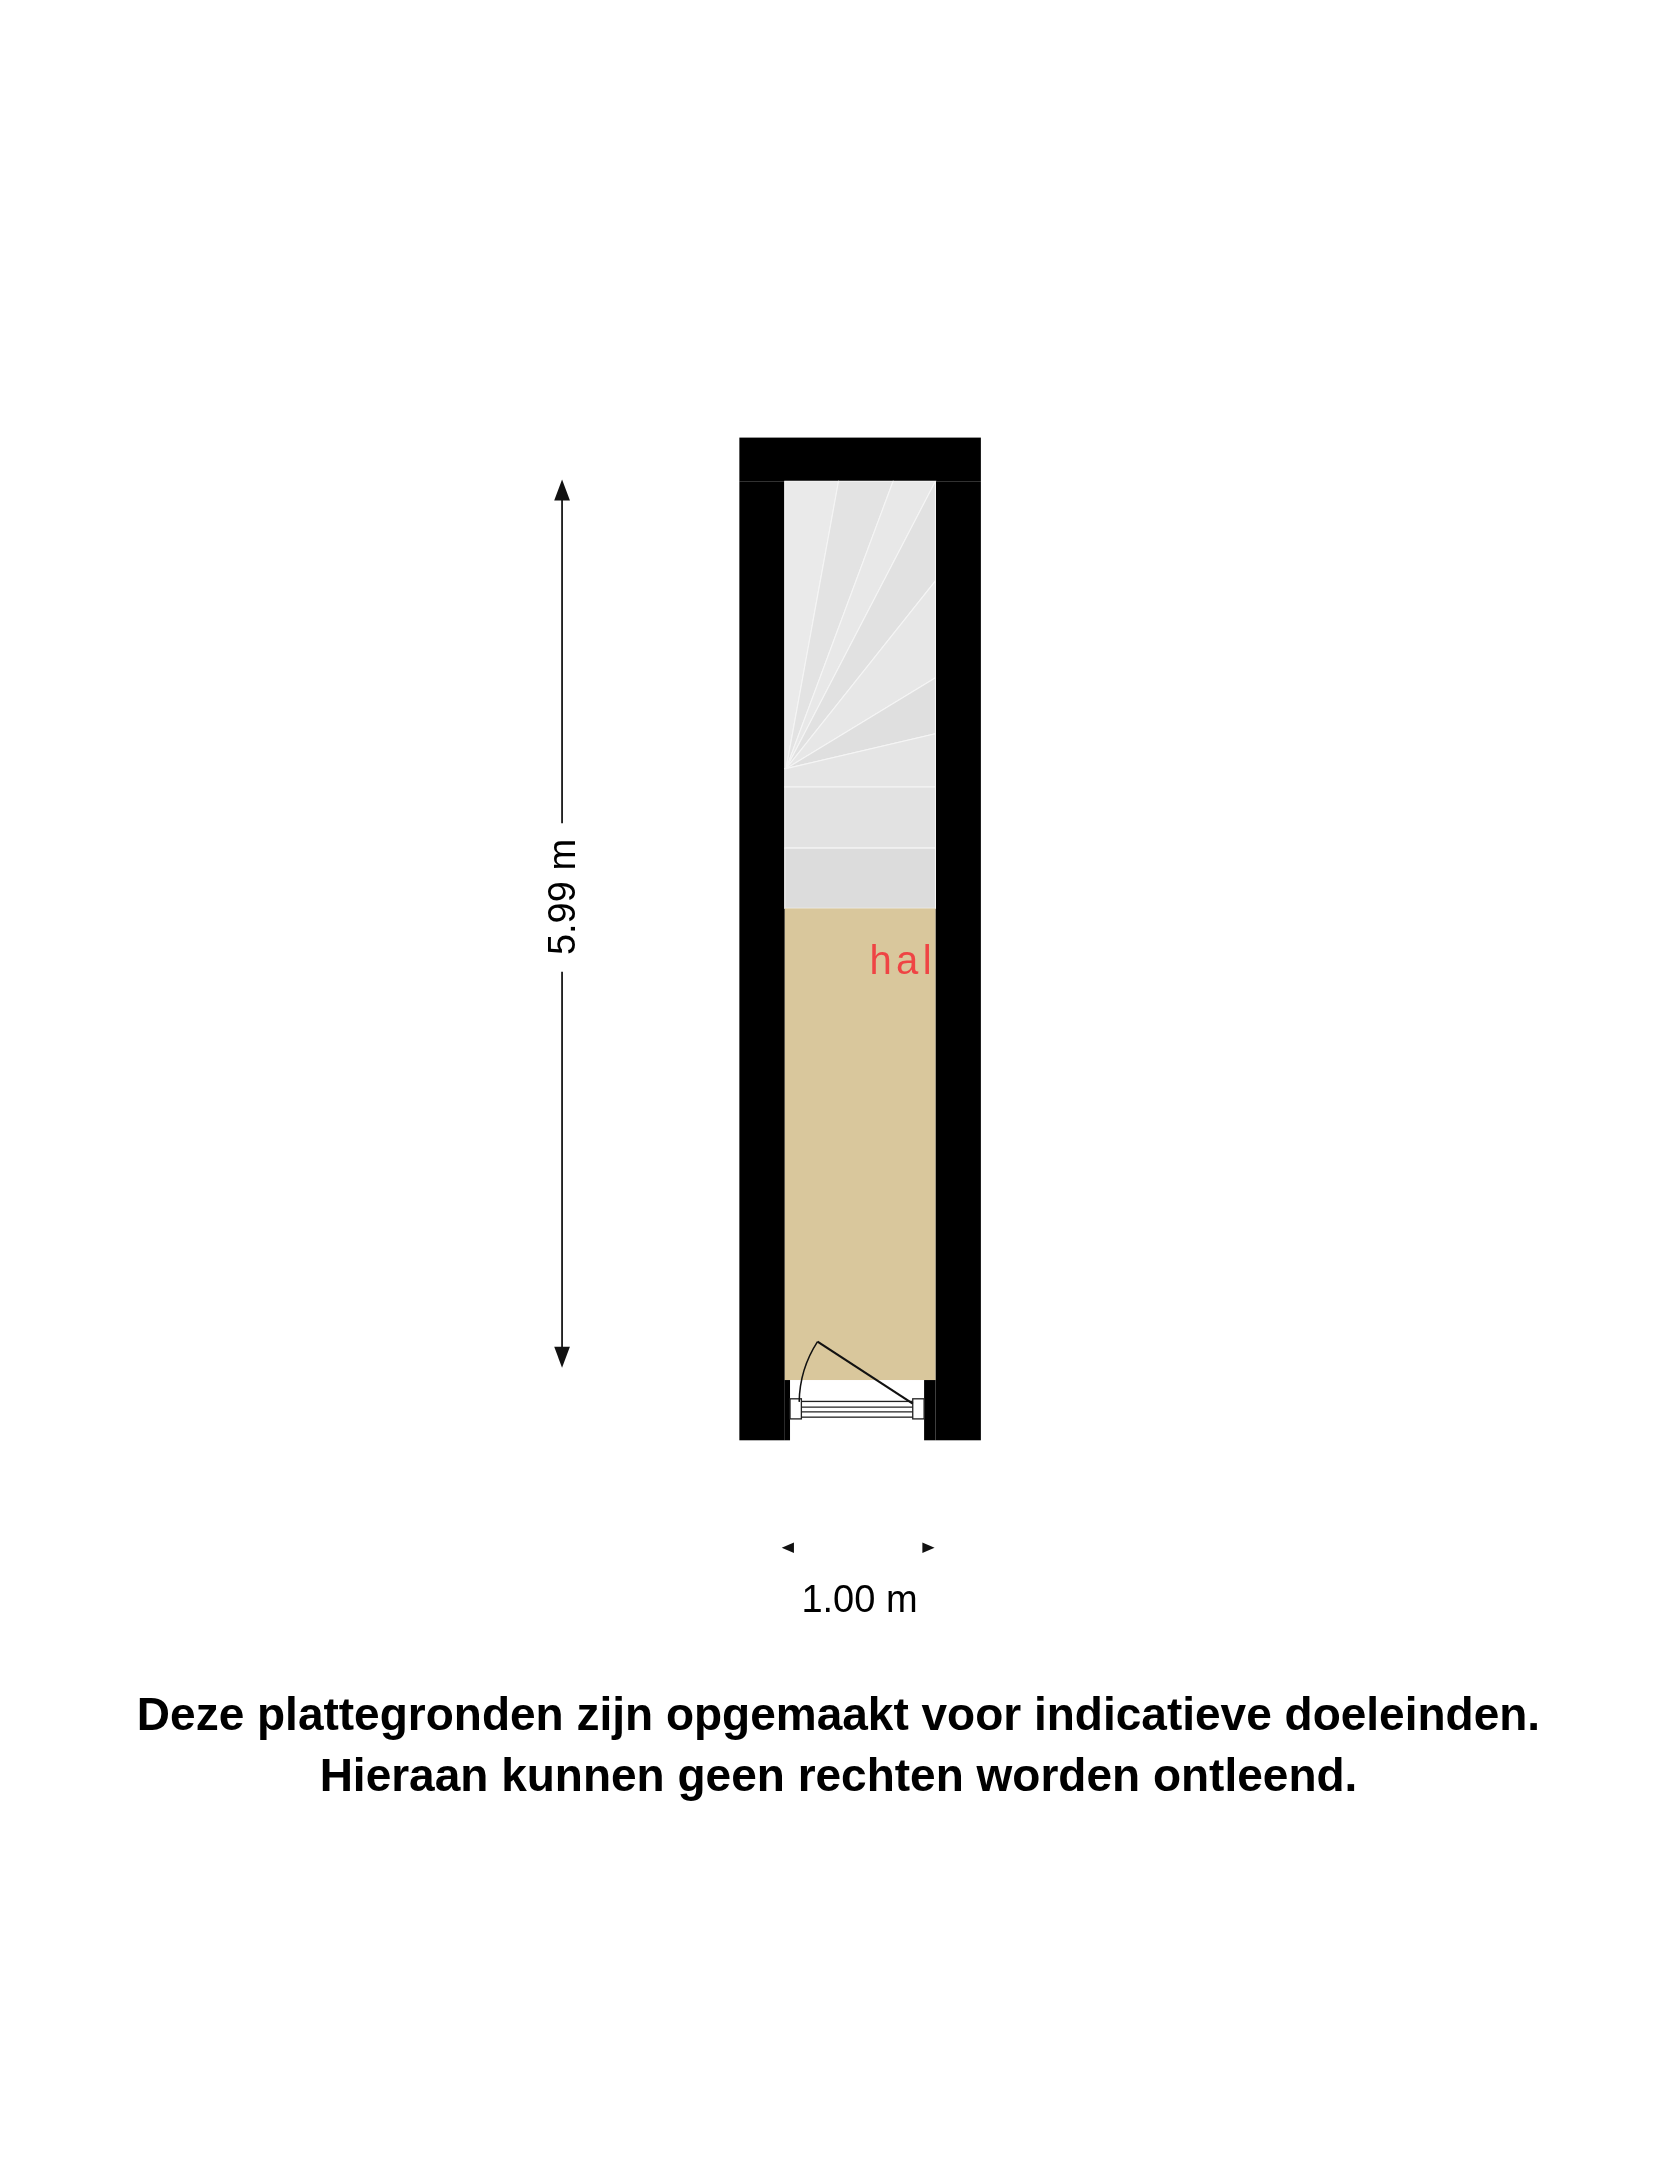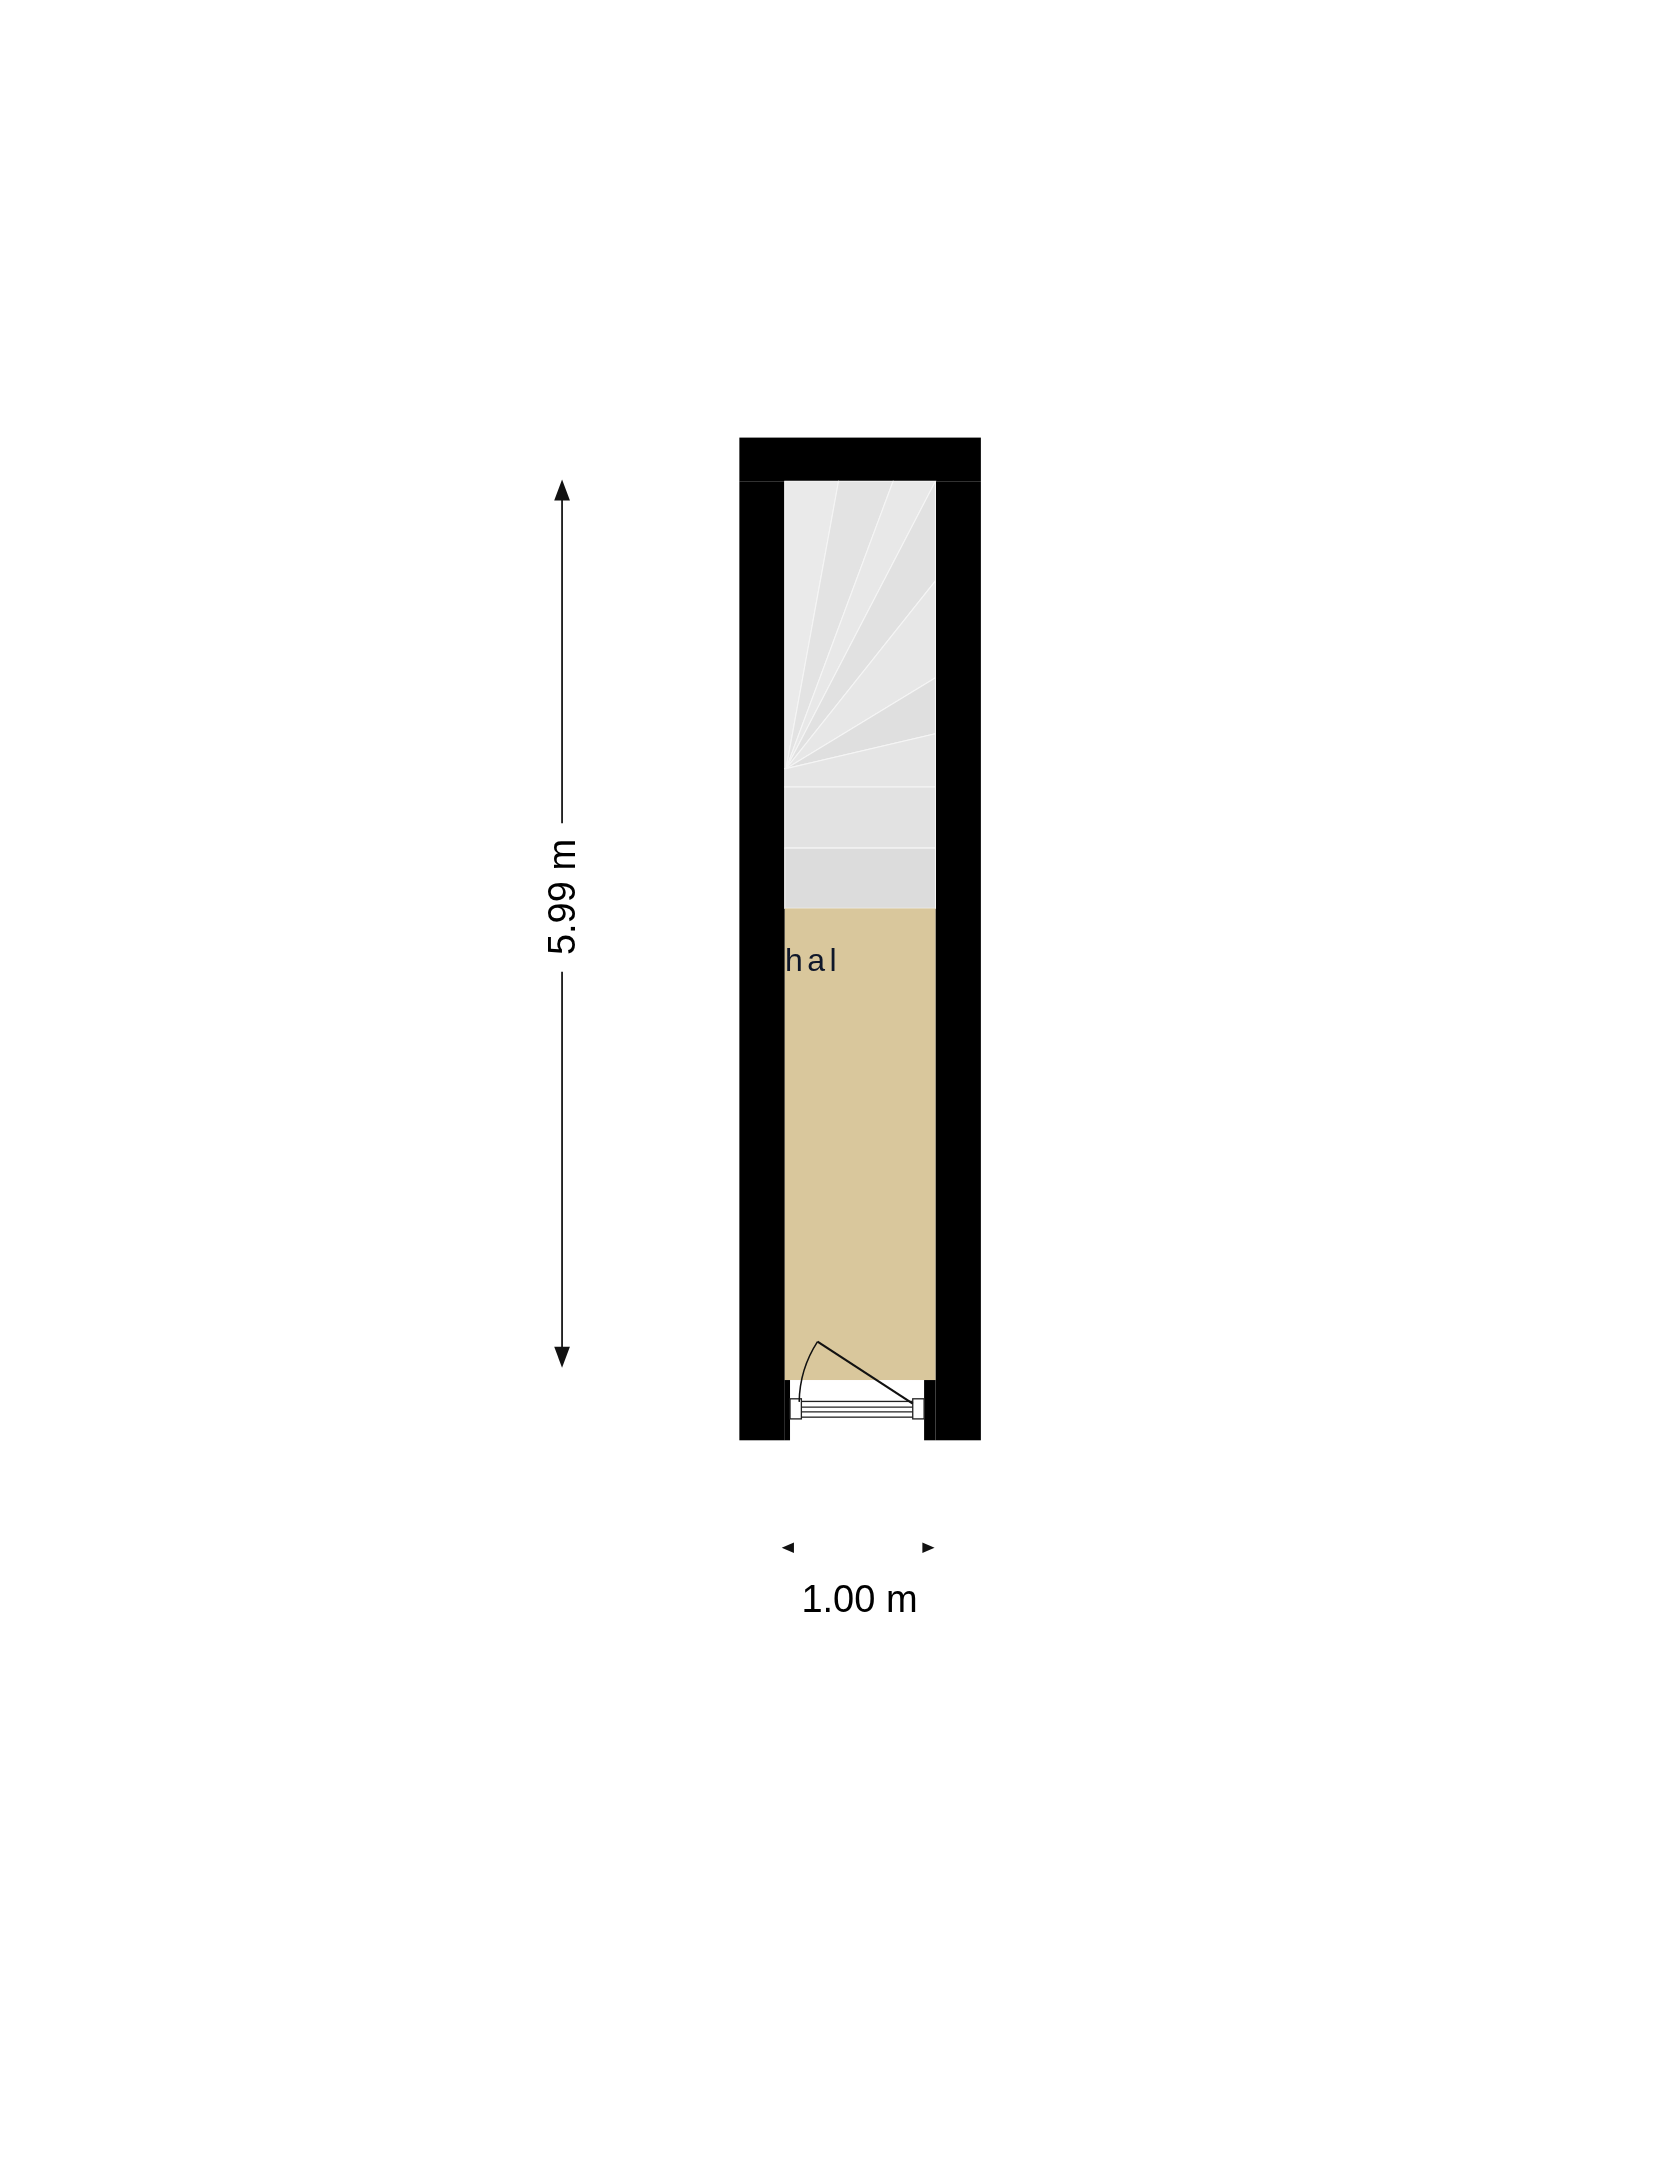--- a/index.html
+++ b/index.html
@@ -7,22 +7,22 @@
     position:relative;
     width:1677px;height:2236px;
     background:var(--background,#fff);
     font-family:"Liberation Sans","DejaVu Sans",sans-serif;
     overflow:hidden;
   }
   .plan-svg{position:absolute;left:0;top:0;width:1677px;height:2236px;}
   .label{position:absolute;color:var(--text,#000);}
   .room-label{
     left:785px;top:940px;width:151px;
-    font-size:32px;line-height:40px;letter-spacing:4.4px;
-    text-align:left;color:#0f172a;
+    font-size:40px;line-height:40px;letter-spacing:4.4px;
+    text-align:right;color:#ef4444;
   }
   .dim-v-label{
     left:562px;top:897px;
     font-size:38px;line-height:38px;white-space:nowrap;
     transform:translate(-50%,-50%) rotate(-90deg);
   }
   .dim-h-label{
     left:772px;top:1580px;width:175px;
     font-size:38px;line-height:39px;text-align:center;white-space:nowrap;
   }
@@ -84,15 +84,19 @@
       <polygon points="2140,3544 2112,3532 2112,3556" fill="#111111"></polygon>
     </g>
   </svg>
 
   <div class="label room-label">hal</div>
 
   <div class="label dim-v-label">5.99 m</div>
 
   <div class="label dim-h-label">1.00 m</div>
 
+  <div class="label disclaimer">
+    <div>Deze plattegronden zijn opgemaakt voor indicatieve doeleinden.</div>
+    <div>Hieraan kunnen geen rechten worden ontleend.</div>
+  </div>
 
 </div>
 
 
 </body></html>

